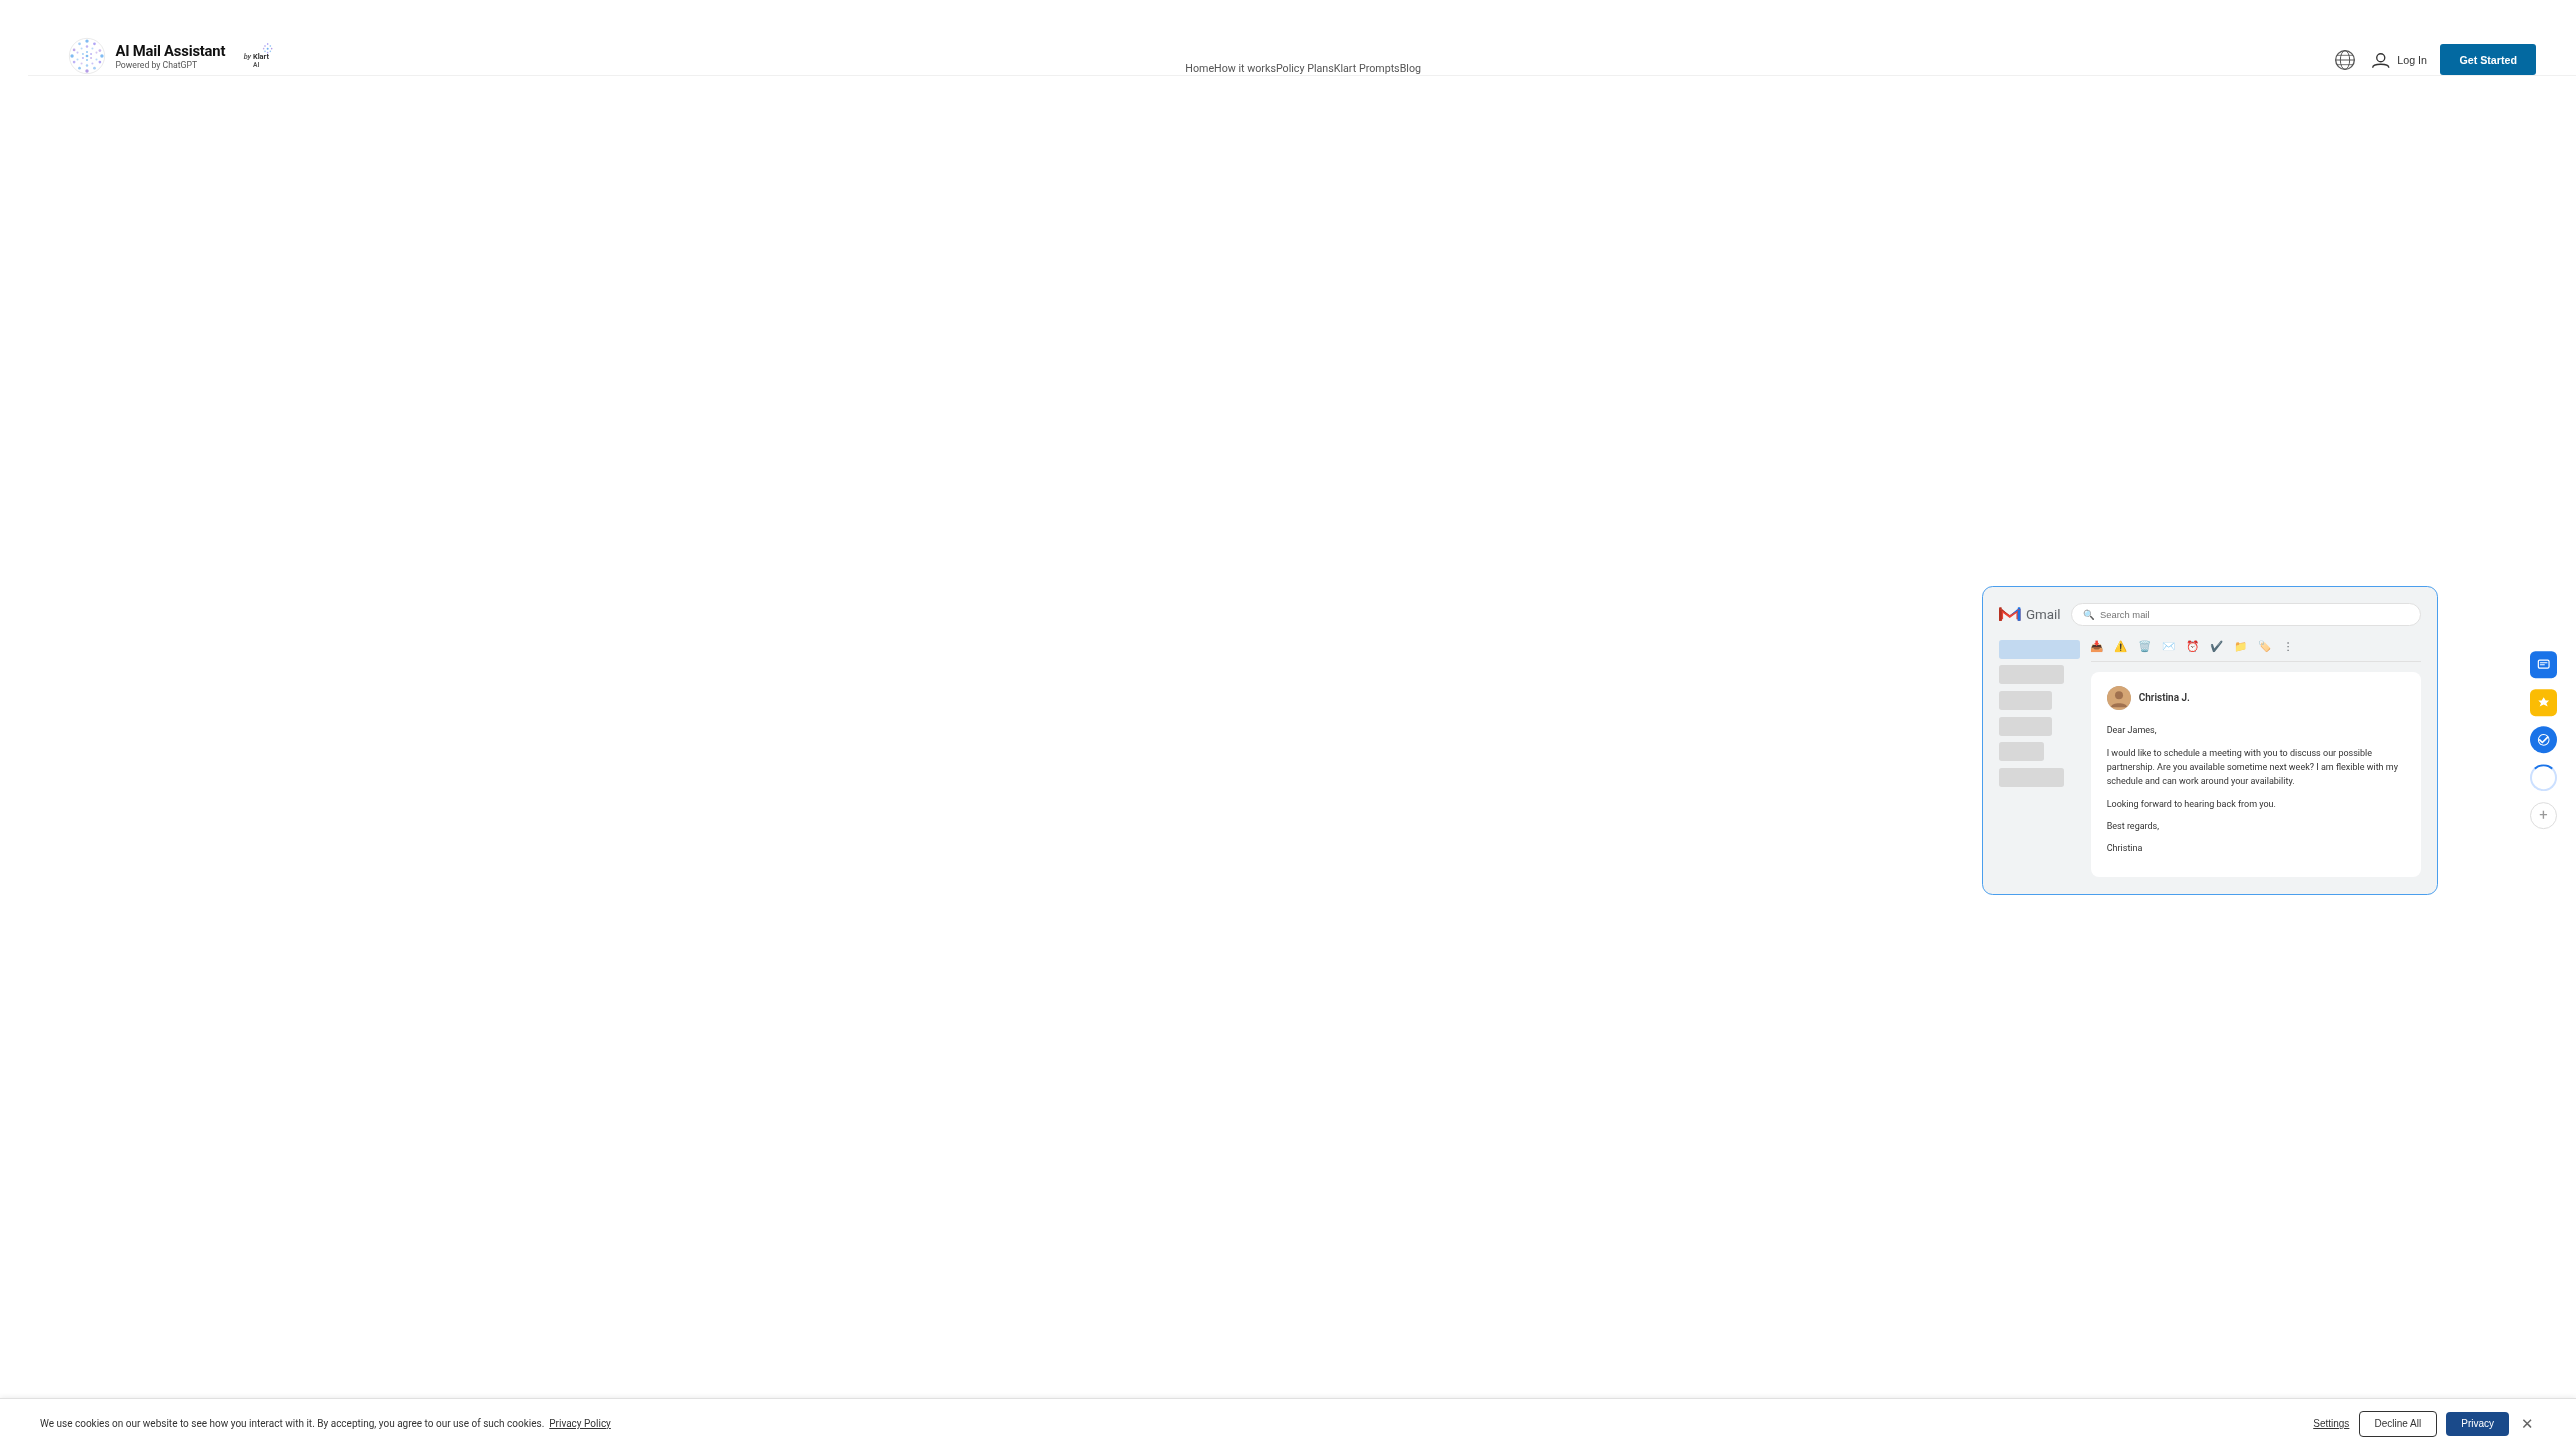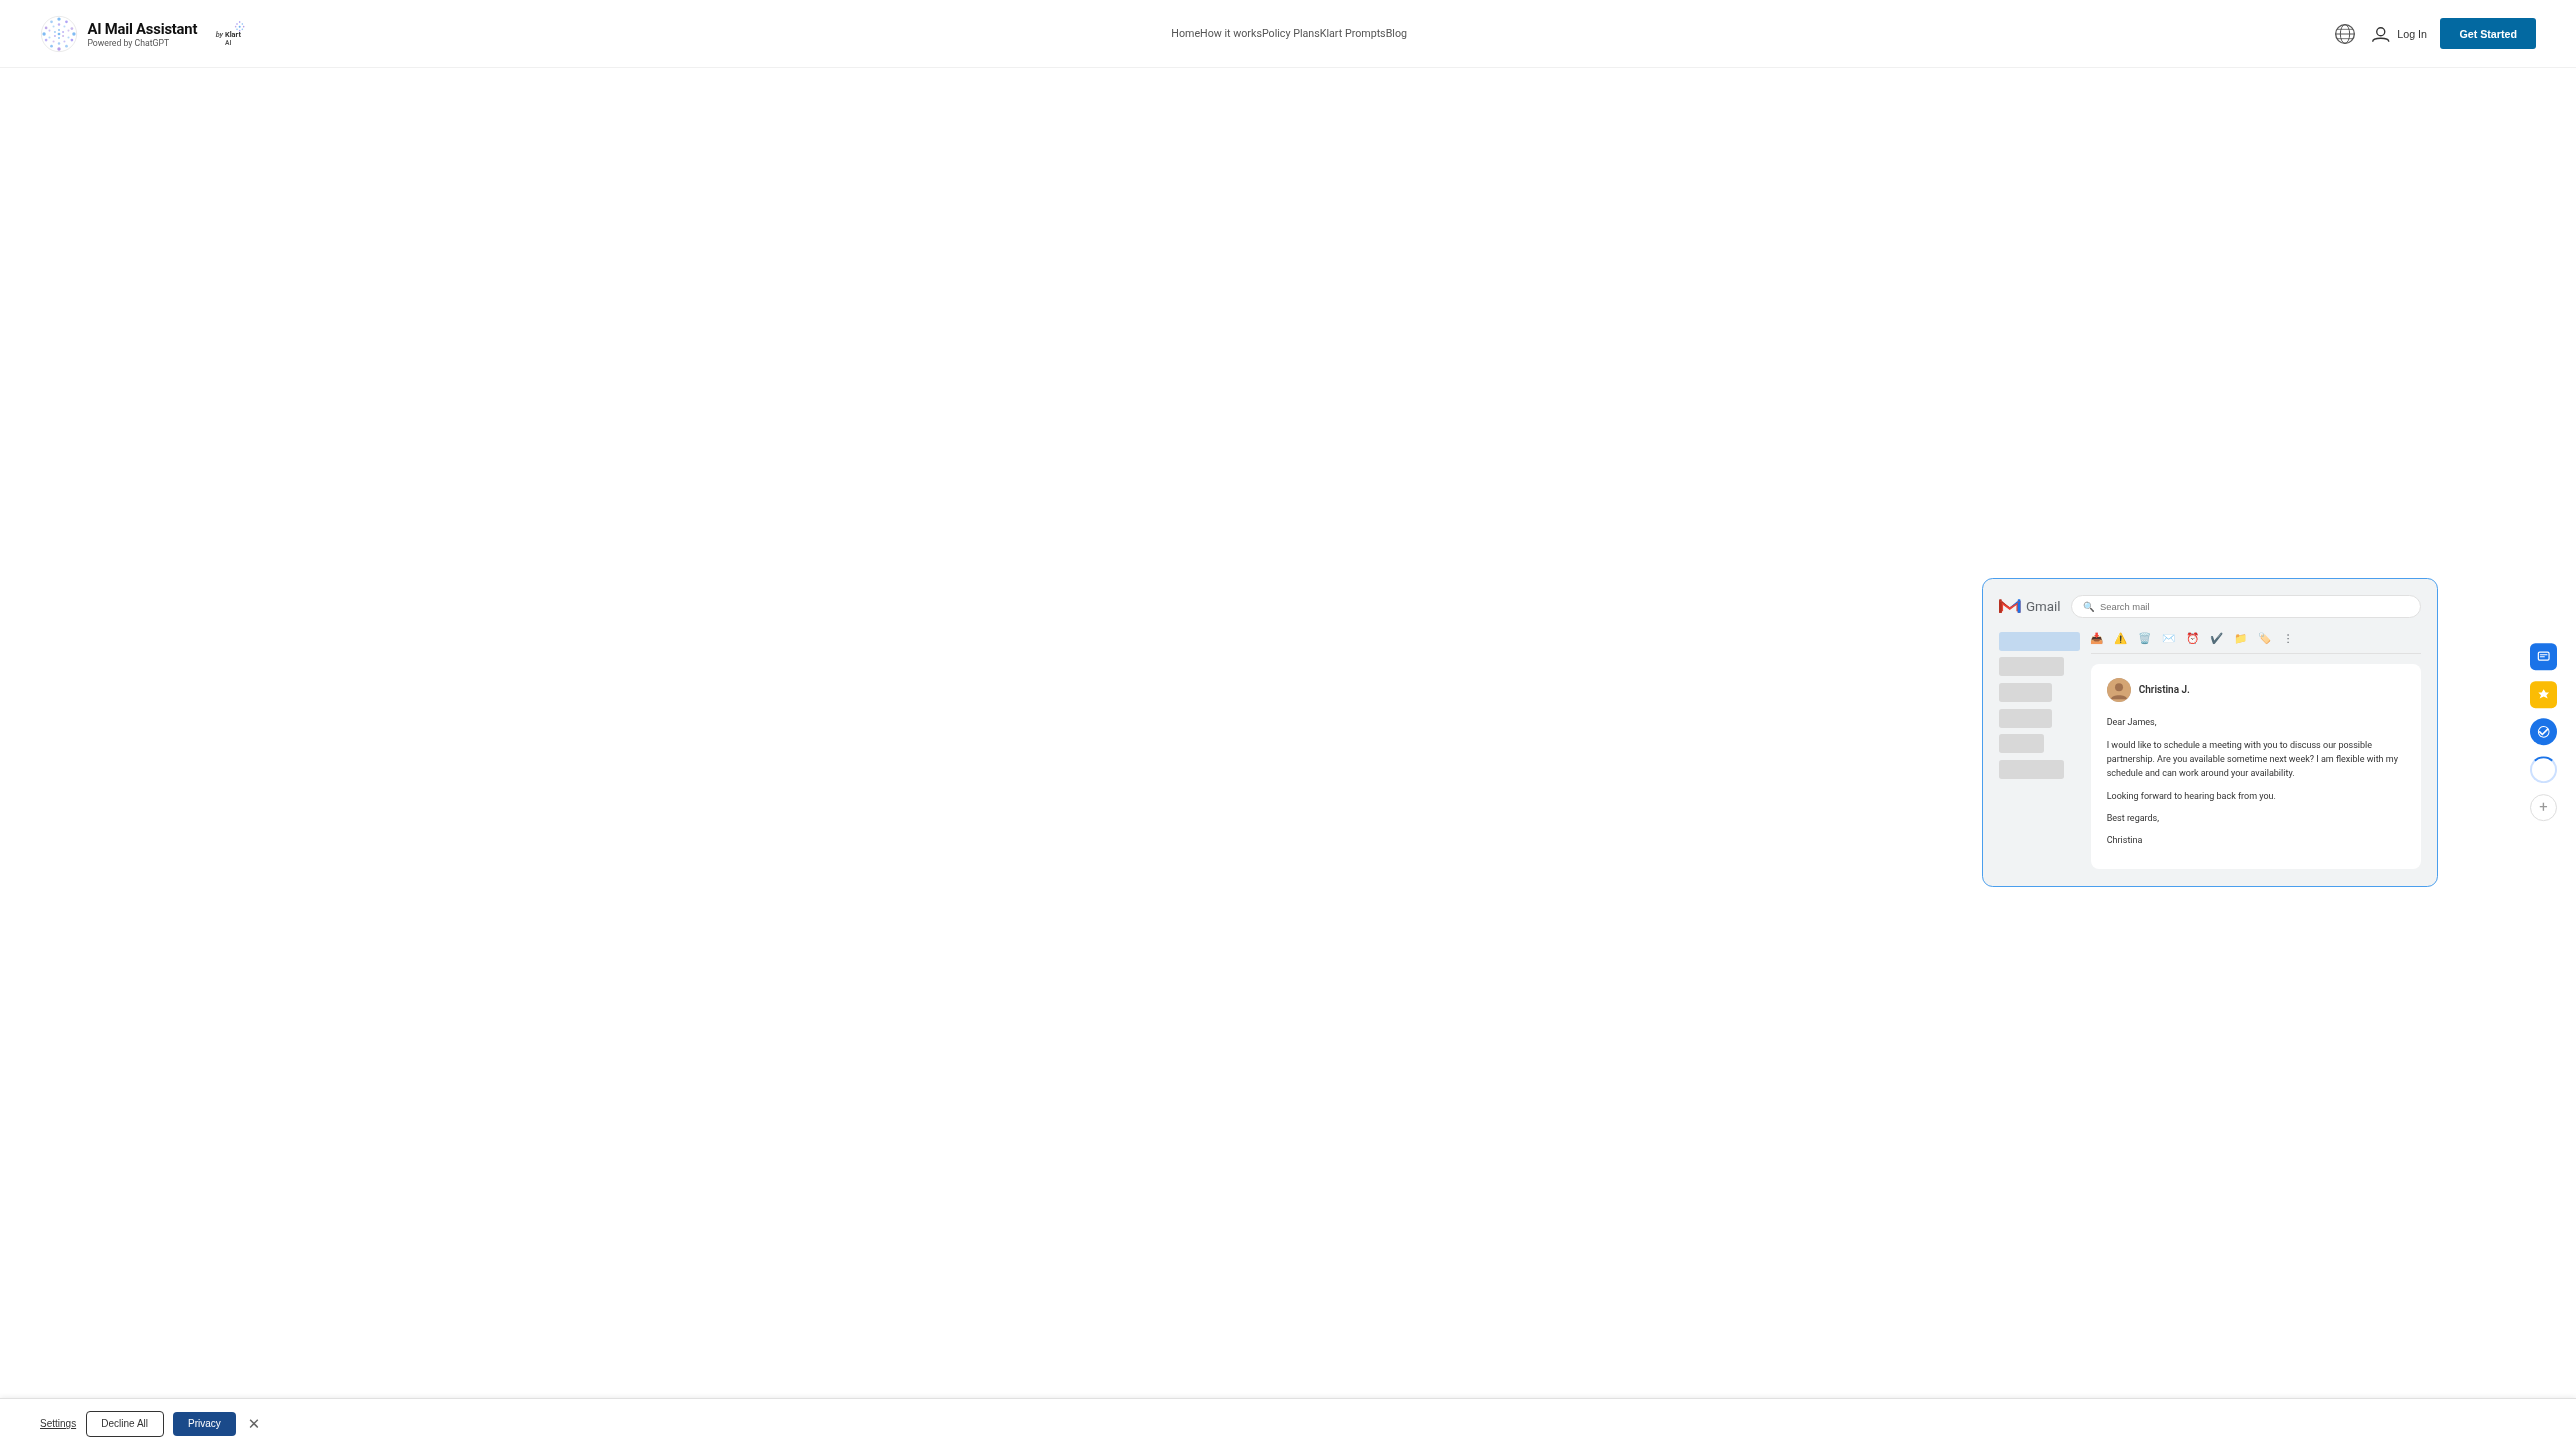--- a/index.html
+++ b/index.html
@@ -6,28 +6,29 @@
     body {
       font-family: -apple-system, BlinkMacSystemFont, 'Segoe UI', Roboto, sans-serif;
       background: #ffffff;
       min-height: 100vh;
       overflow-x: hidden;
     }
 
     
     .navbar {
       display: flex;
-      align-items: center;
+      align-items: flex-end;
       justify-content: space-between;
       padding: 0 40px;
-      height: 68px;
+      height: 76px;
       background: #ffffff;
       border-bottom: 0.7px solid #f0f0f0;
       position: relative;
       z-index: 10;
+      margin-left: 28px;
     }
     .navbar-brand {
       display: flex;
       align-items: center;
       gap: 9.4px;
       text-decoration: none;
     }
     .brand-logo {
       width: 38px;
       height: 38px;
@@ -546,20 +547,24 @@
           <circle cx="10" cy="10" r="8" fill="none" stroke="#fff" stroke-width="1.5"></circle>
         </svg>
       </div>
       <div class="ai-icon-btn spinner"></div>
       <div class="ai-icon-btn plus">+</div>
     </div>
   </div>
 </section>
 
 <div class="cookie-banner">
+  <p class="cookie-text">
+    <span>We use cookies on our website to see how you interact with it. By accepting, you agree to our use of such cookies.</span>
+    &nbsp;<a href="#">Privacy Policy</a>
+  </p>
   <div class="cookie-actions">
     <button class="settings-btn">Settings</button>
     <button class="decline-btn">Decline All</button>
     <button class="accept-btn">Privacy</button>
     <button class="close-cookie-btn">✕</button>
   </div>
 </div>
 
 
 </body></html>

